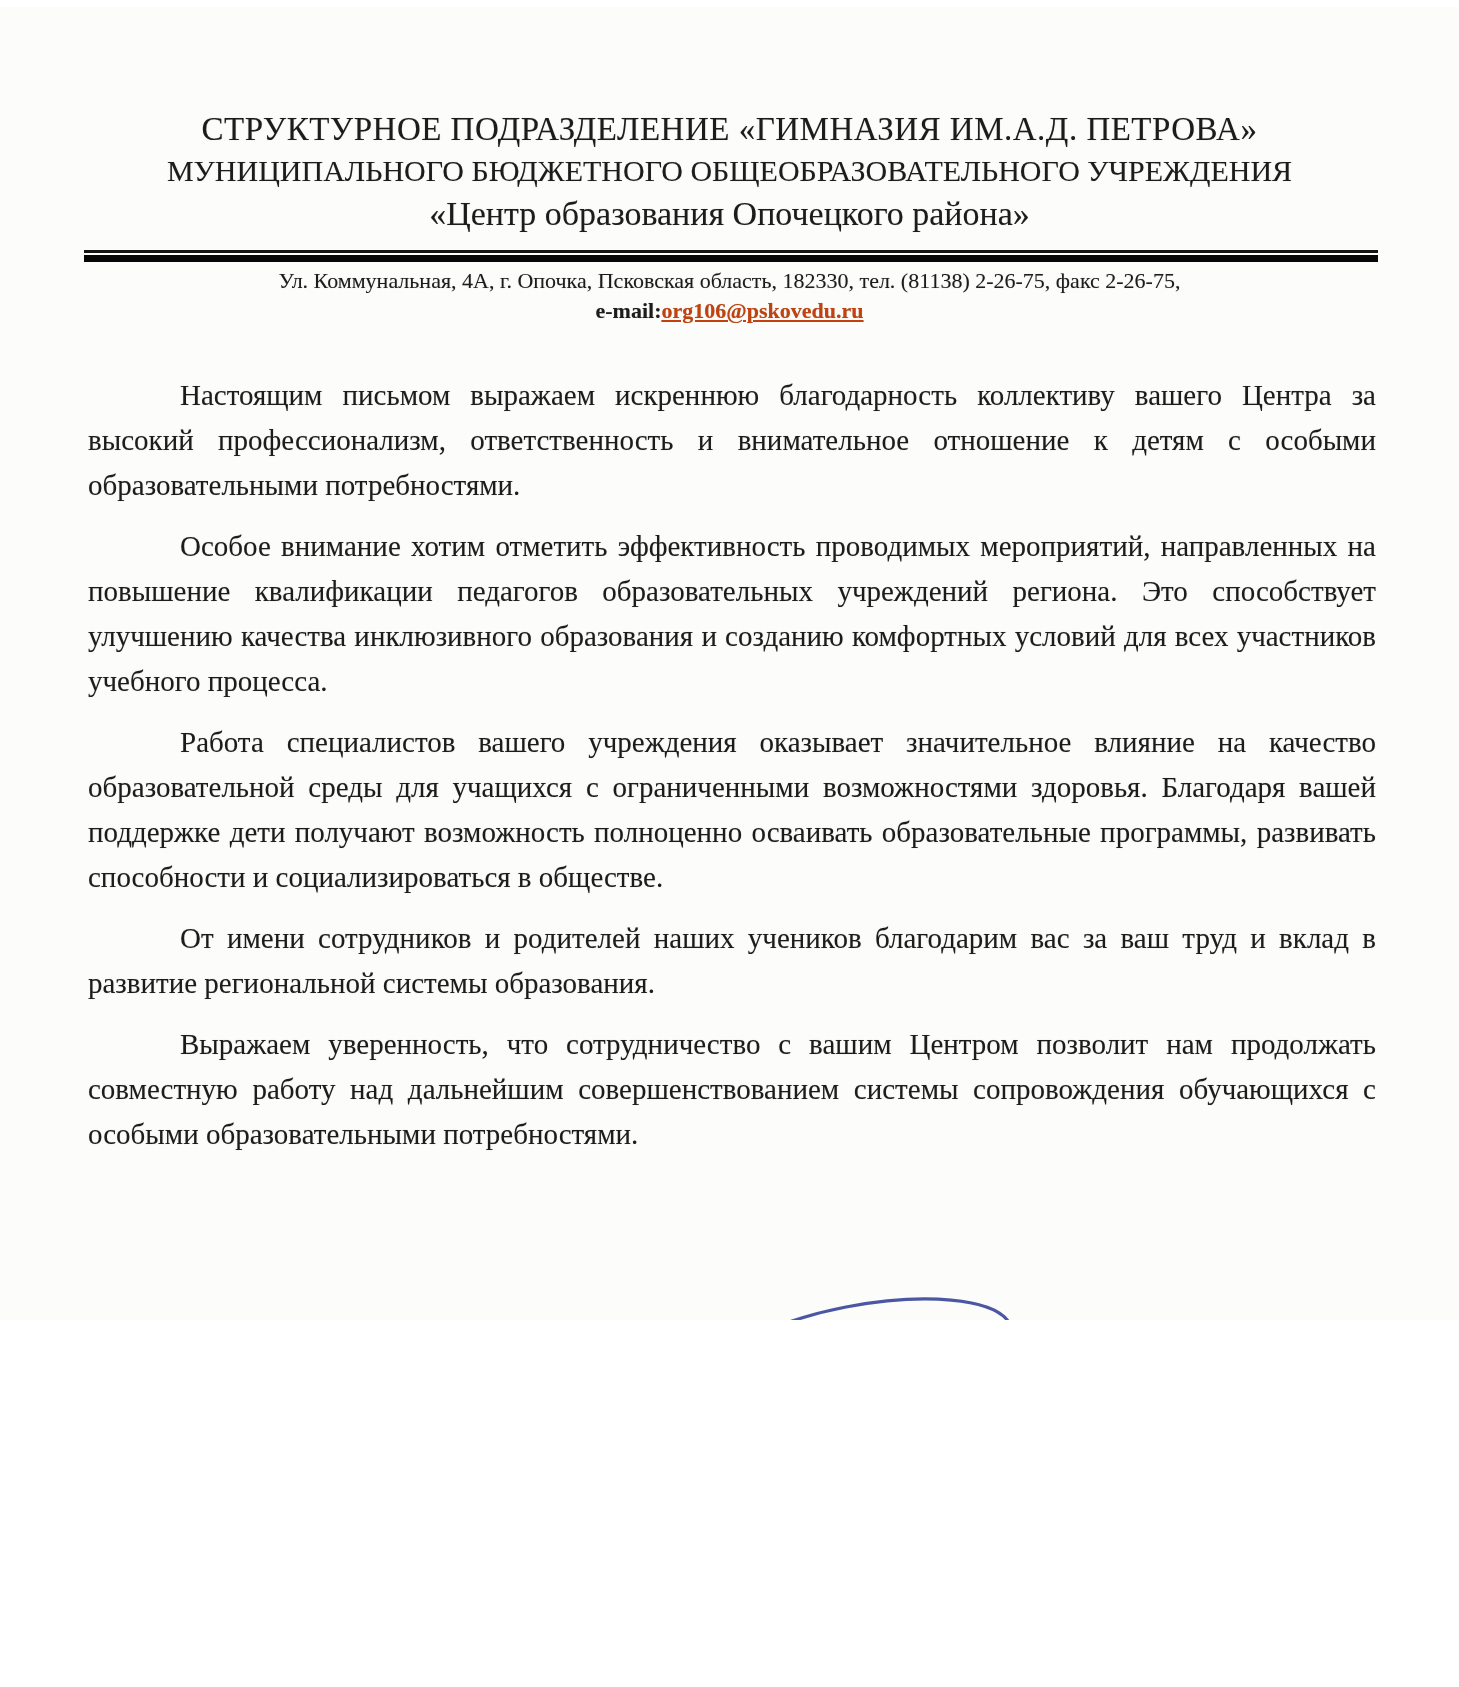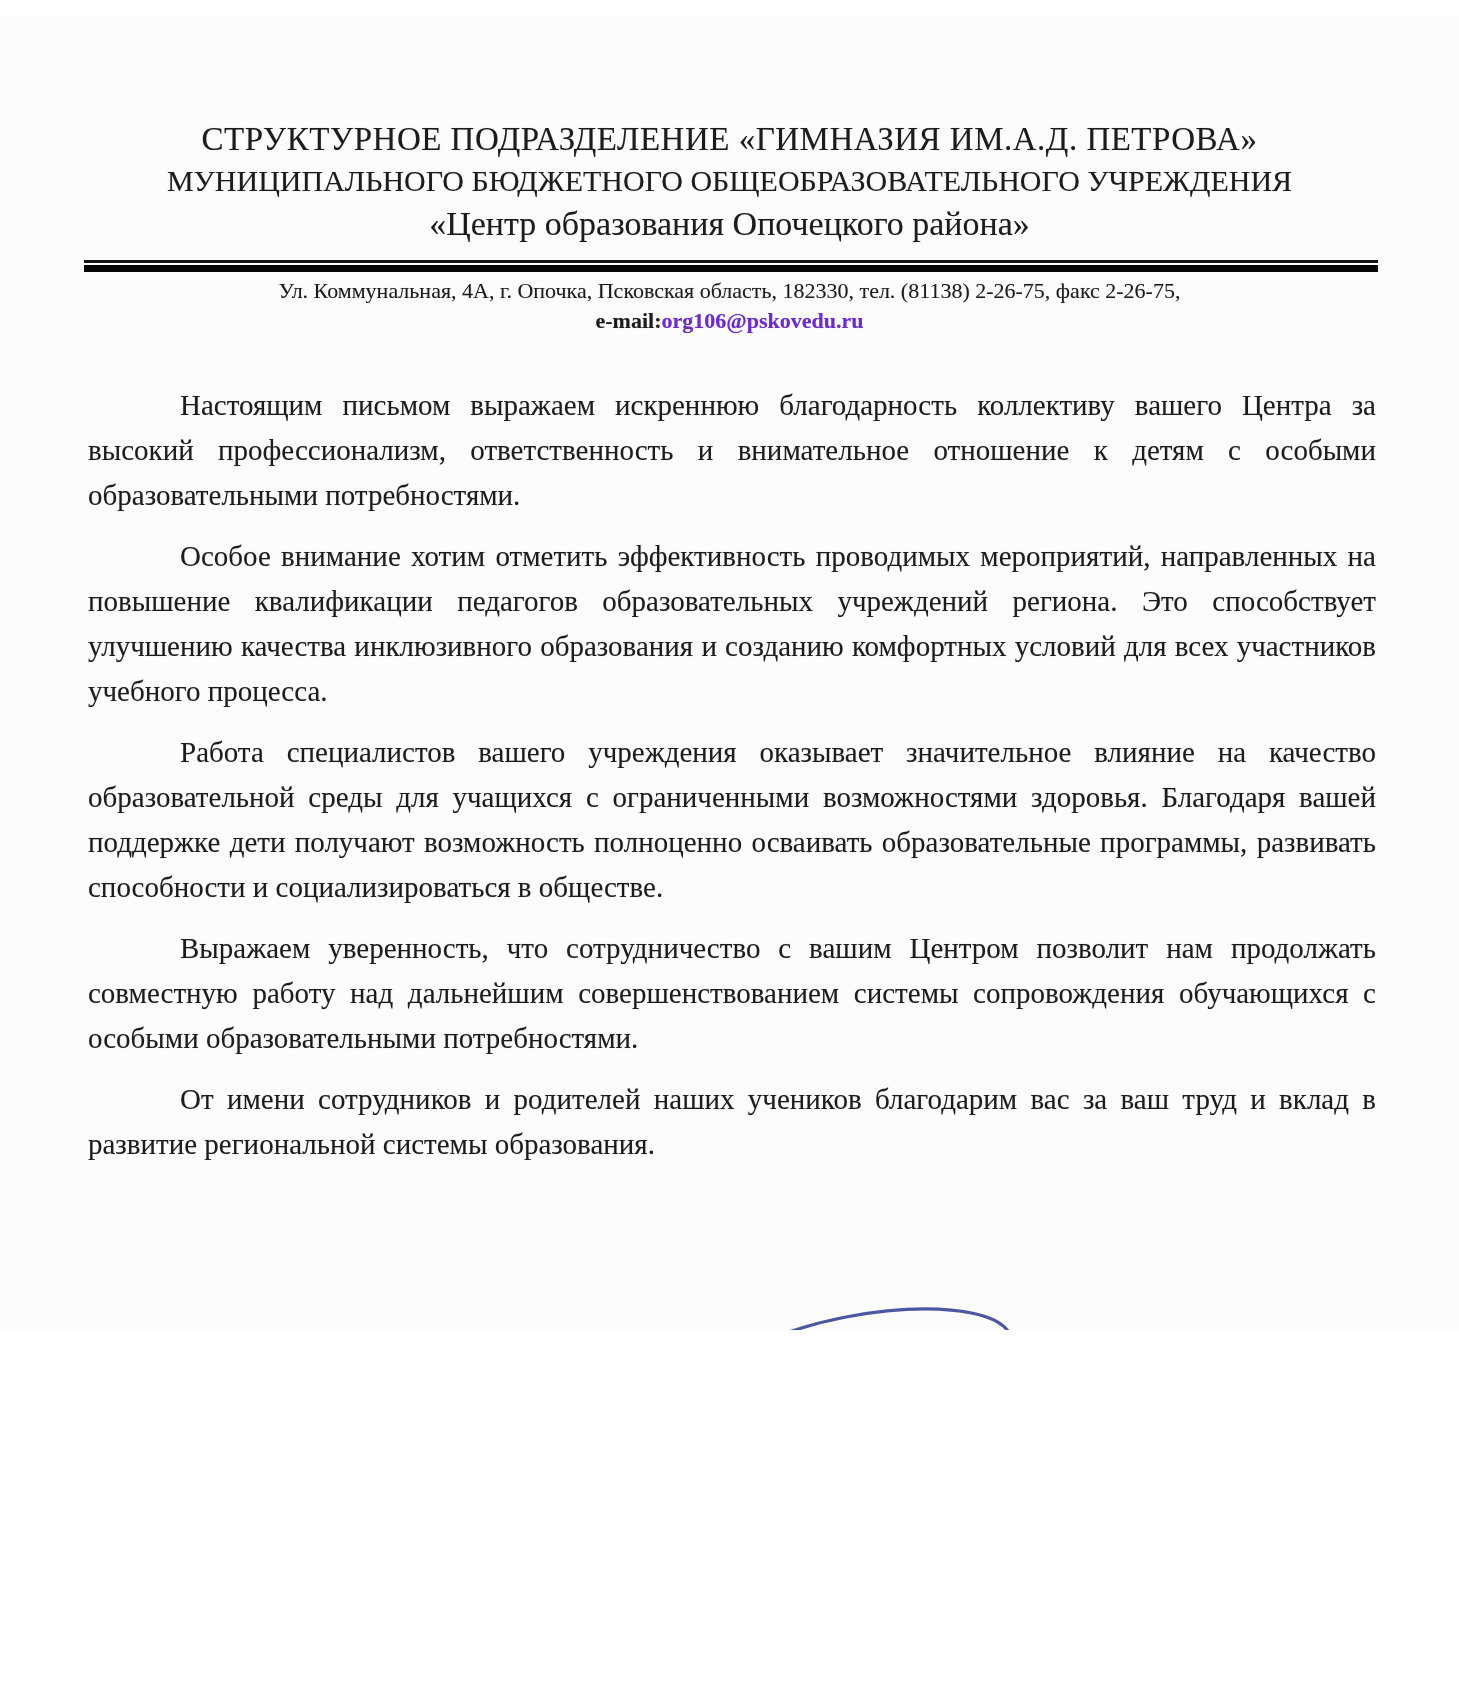--- a/index.html
+++ b/index.html
@@ -1,17 +1,17 @@
 <!DOCTYPE html>
 <html lang="ru" style="--stamp-ink: #3b57c4; --sig-ink: #3e4a9e; --line-ink: #1d1d1d;"><head>
 <meta charset="utf-8">
 <style>
   html,body { margin:0; padding:0; background:#ffffff; }
   .page {
-    position:relative; width:1459px; height:1313px; margin:17px auto;
+    position:relative; width:1459px; height:1313px; margin:7px auto;
     background:#fcfcfb;
     font-family:"Liberation Serif","DejaVu Serif",serif;
     color:#1c1c1c; overflow:hidden;
     text-shadow:0 0 1px rgba(45,45,45,.30);
   }
   
   .letterhead { position:absolute; top:100px; left:0; width:100%; text-align:center; }
   .org1 { font-size:33px; line-height:44px; letter-spacing:.5px; }
   .org2 { font-size:30px; line-height:40px; }
   .org3 { font-size:34px; line-height:46px; }
@@ -19,21 +19,21 @@
   .rule-thin  { height:3px; background:#141414; }
   .rule-thick { height:7px; background:#060606; margin-top:2px; }
   .addr {
     position:absolute; top:259px; left:0; width:100%;
     text-align:center; font-weight:normal; font-size:22px; line-height:29px;
   }
   .email-line {
     position:absolute; top:289px; left:0; width:100%;
     text-align:center; font-weight:bold; font-size:22px; line-height:29px;
   }
-  .email-value { color:#6d28d9; }
+  .email-value { text-decoration:underline; color:#c2410c; }
   
   .bodytext {
     position:absolute; top:366px; left:88px; width:1288px;
     font-size:29px; line-height:45px; text-align:justify; text-justify:inter-word;
   }
   .bodytext p { margin:0 0 16px 0; text-indent:92px; }
   .bodytext p.greet { margin-bottom:17px; }
   
   .closing   { position:absolute; left:95px; top:1340px; font-size:30px; line-height:44px; }
   .signatory { position:absolute; left:95px; top:1388px; font-size:30px; line-height:44px; }
@@ -86,22 +86,22 @@
   <div class="addr">Ул. Коммунальная, 4А, г. Опочка, Псковская область, 182330, тел. (81138) 2-26-75, факс 2-26-75,</div>
 
   <div class="email-line">
     <span>e-mail:</span><span class="email-value">org106@pskovedu.ru</span>
   </div>
 
   <main class="bodytext">
     <p>Настоящим письмом выражаем искреннюю благодарность коллективу вашего Центра за высокий профессионализм, ответственность и внимательное отношение к детям с особыми образовательными потребностями.</p>
     <p>Особое внимание хотим отметить эффективность проводимых мероприятий, направленных на повышение квалификации педагогов образовательных учреждений региона. Это способствует улучшению качества инклюзивного образования и созданию комфортных условий для всех участников учебного процесса.</p>
     <p>Работа специалистов вашего учреждения оказывает значительное влияние на качество образовательной среды для учащихся с ограниченными возможностями здоровья. Благодаря вашей поддержке дети получают возможность полноценно осваивать образовательные программы, развивать способности и социализироваться в обществе.</p>
+    <p>От имени сотрудников и родителей наших учеников благодарим вас за ваш труд и вклад в развитие региональной системы образования.</p>
     <p>Выражаем уверенность, что сотрудничество с вашим Центром позволит нам продолжать совместную работу над дальнейшим совершенствованием системы сопровождения обучающихся с особыми образовательными потребностями.</p>
-    <p>От имени сотрудников и родителей наших учеников благодарим вас за ваш труд и вклад в развитие региональной системы образования.</p>
   </main>
 
   <div class="closing">С уважением,</div>
   <div class="signatory">Директор Богашев Ю.В.</div>
 
   <div class="sig-line"></div>
 
   <div class="stamp">
     <svg viewBox="0 0 320 320" width="320" height="320">
       <defs>

